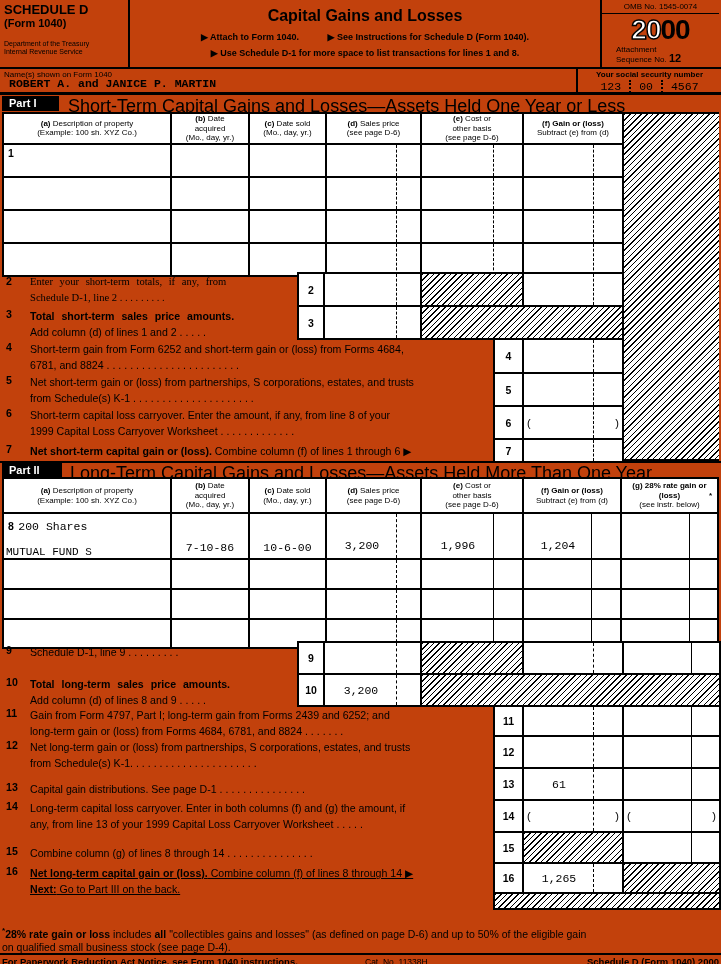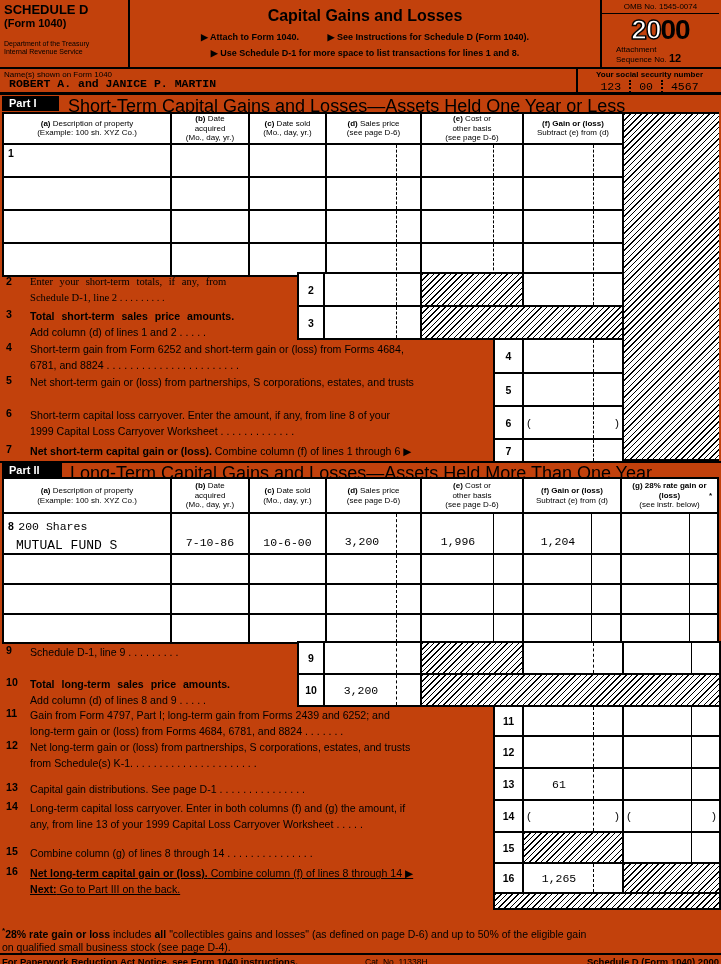--- a/index.html
+++ b/index.html
@@ -222,20 +222,21 @@
       <div>Add column (d) of lines 1 and 2  .  .  .  .  .</div>
   </div>
   <span class="abs lnum" style="left:6px;top:341px;">4</span>
   <div class="abs ltext" style="left:30px;top:341px;width:458px;">
     <div>Short-term gain from Form 6252 and short-term gain or (loss) from Forms 4684,</div>
       <div>6781, and 8824   .  .  .  .  .  .  .  .  .  .  .  .  .  .  .  .  .  .  .  .  .  .  .</div>
   </div>
   <span class="abs lnum" style="left:6px;top:374px;">5</span>
   <div class="abs ltext" style="left:30px;top:374px;width:458px;">
     <div>Net short-term gain or (loss) from partnerships, S corporations, estates, and trusts</div>
+      <div>from Schedule(s) K-1   .  .  .  .  .  .  .  .  .  .  .  .  .  .  .  .  .  .  .  .  .</div>
   </div>
   <span class="abs lnum" style="left:6px;top:407px;">6</span>
   <div class="abs ltext" style="left:30px;top:407px;width:458px;">
     <div>Short-term capital loss carryover. Enter the amount, if any, from line 8 of your</div>
       <div>1999 Capital Loss Carryover Worksheet   .  .  .  .  .  .  .  .  .  .  .  .  .</div>
   </div>
   <span class="abs lnum" style="left:6px;top:443px;">7</span>
   <div class="abs ltext" style="left:30px;top:443px;width:458px;">
     <span class="b">Net short-term capital gain or (loss).</span><span> Combine column (f) of lines 1 through 6 ▶</span>
   </div>
@@ -286,21 +287,21 @@
       <td class="hc">
         <div class="b"><span>(g)</span> <span>28% rate gain or</span></div>
         <div class="b"><span>(loss)</span> <span class="abs" style="right:5px;">*</span></div>
         <div>(see instr. below)</div>
       </td>
     </tr>
     <tr style="height:40px;">
       <td>
         <div style="padding:2px 0 0 4px;"><span class="b" style="font-size:10.5px;">8</span>
           <span class="mono" style="font-size:11.5px;">200 Shares</span></div>
-        <div class="mono" style="font-size:13px;padding-left:12px;margin-top:4px;">MUTUAL FUND S</div>
+        <div class="mono" style="font-size:11px;padding-left:2px;margin-top:12px;">MUTUAL FUND S</div>
       </td>
       <td class="mono" style="font-size:11.5px;text-align:center;vertical-align:bottom;padding-bottom:4px;">7-10-86</td>
       <td class="mono" style="font-size:11.5px;text-align:center;vertical-align:bottom;padding-bottom:4px;">10-6-00</td>
       <td class="sub" style="--r:23px">
             <span class="amt" style="--r:23px;top:70%;">3,200</span>
           </td>
       <td class="sub solid" style="--r:28px">
             <span class="amt" style="--r:28px;top:70%;">1,996</span>
           </td>
       <td class="sub solid" style="--r:28px">

